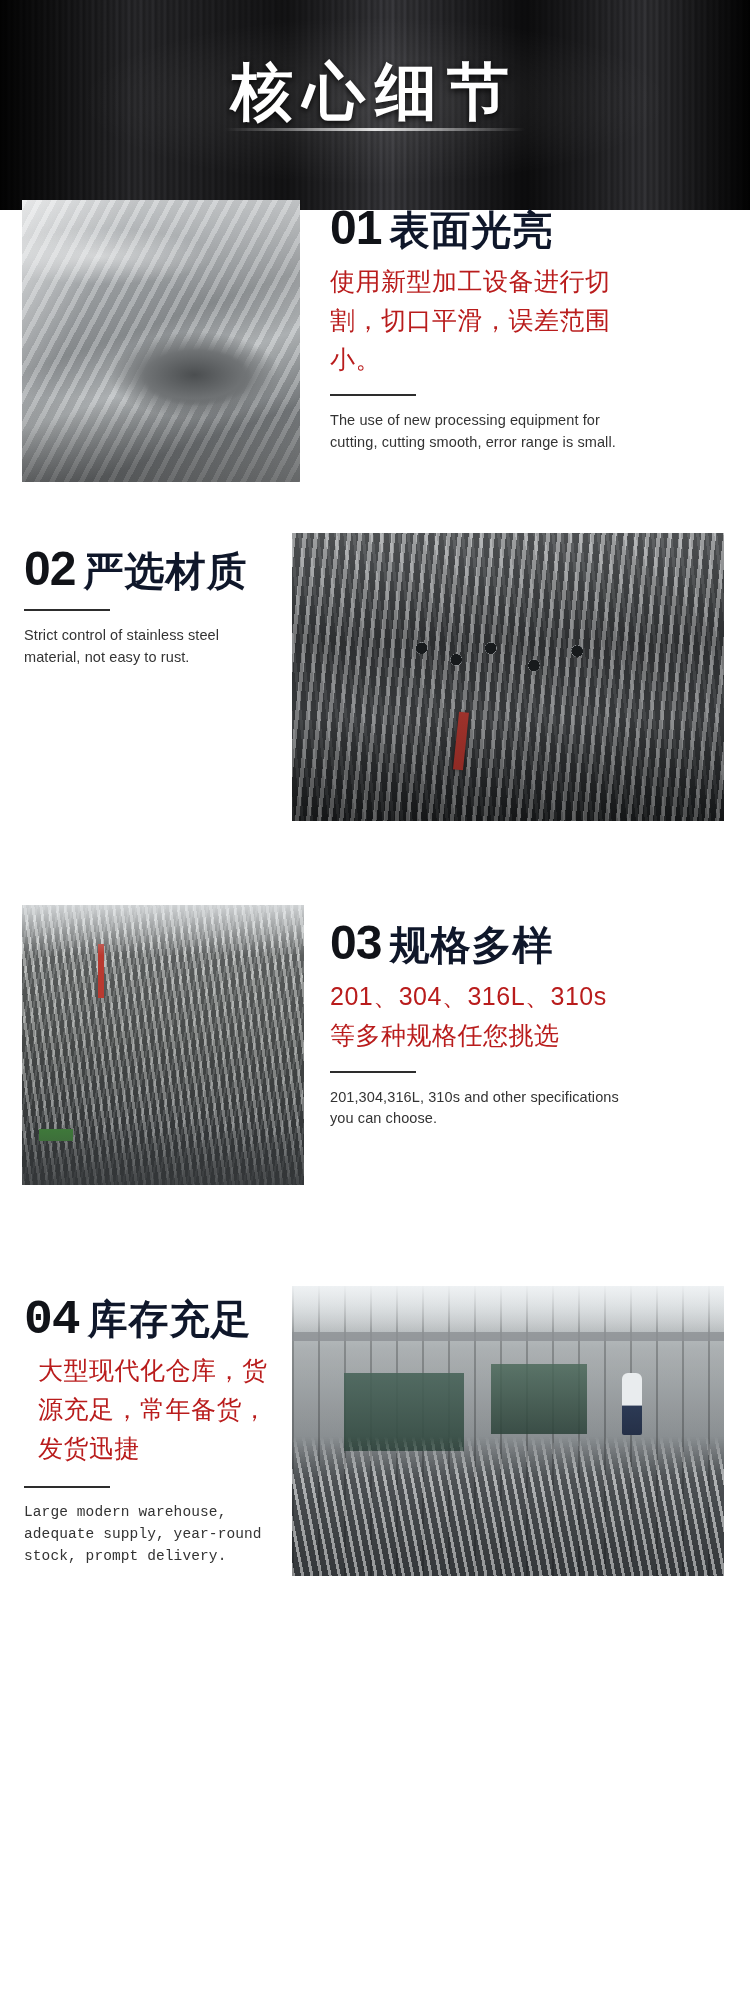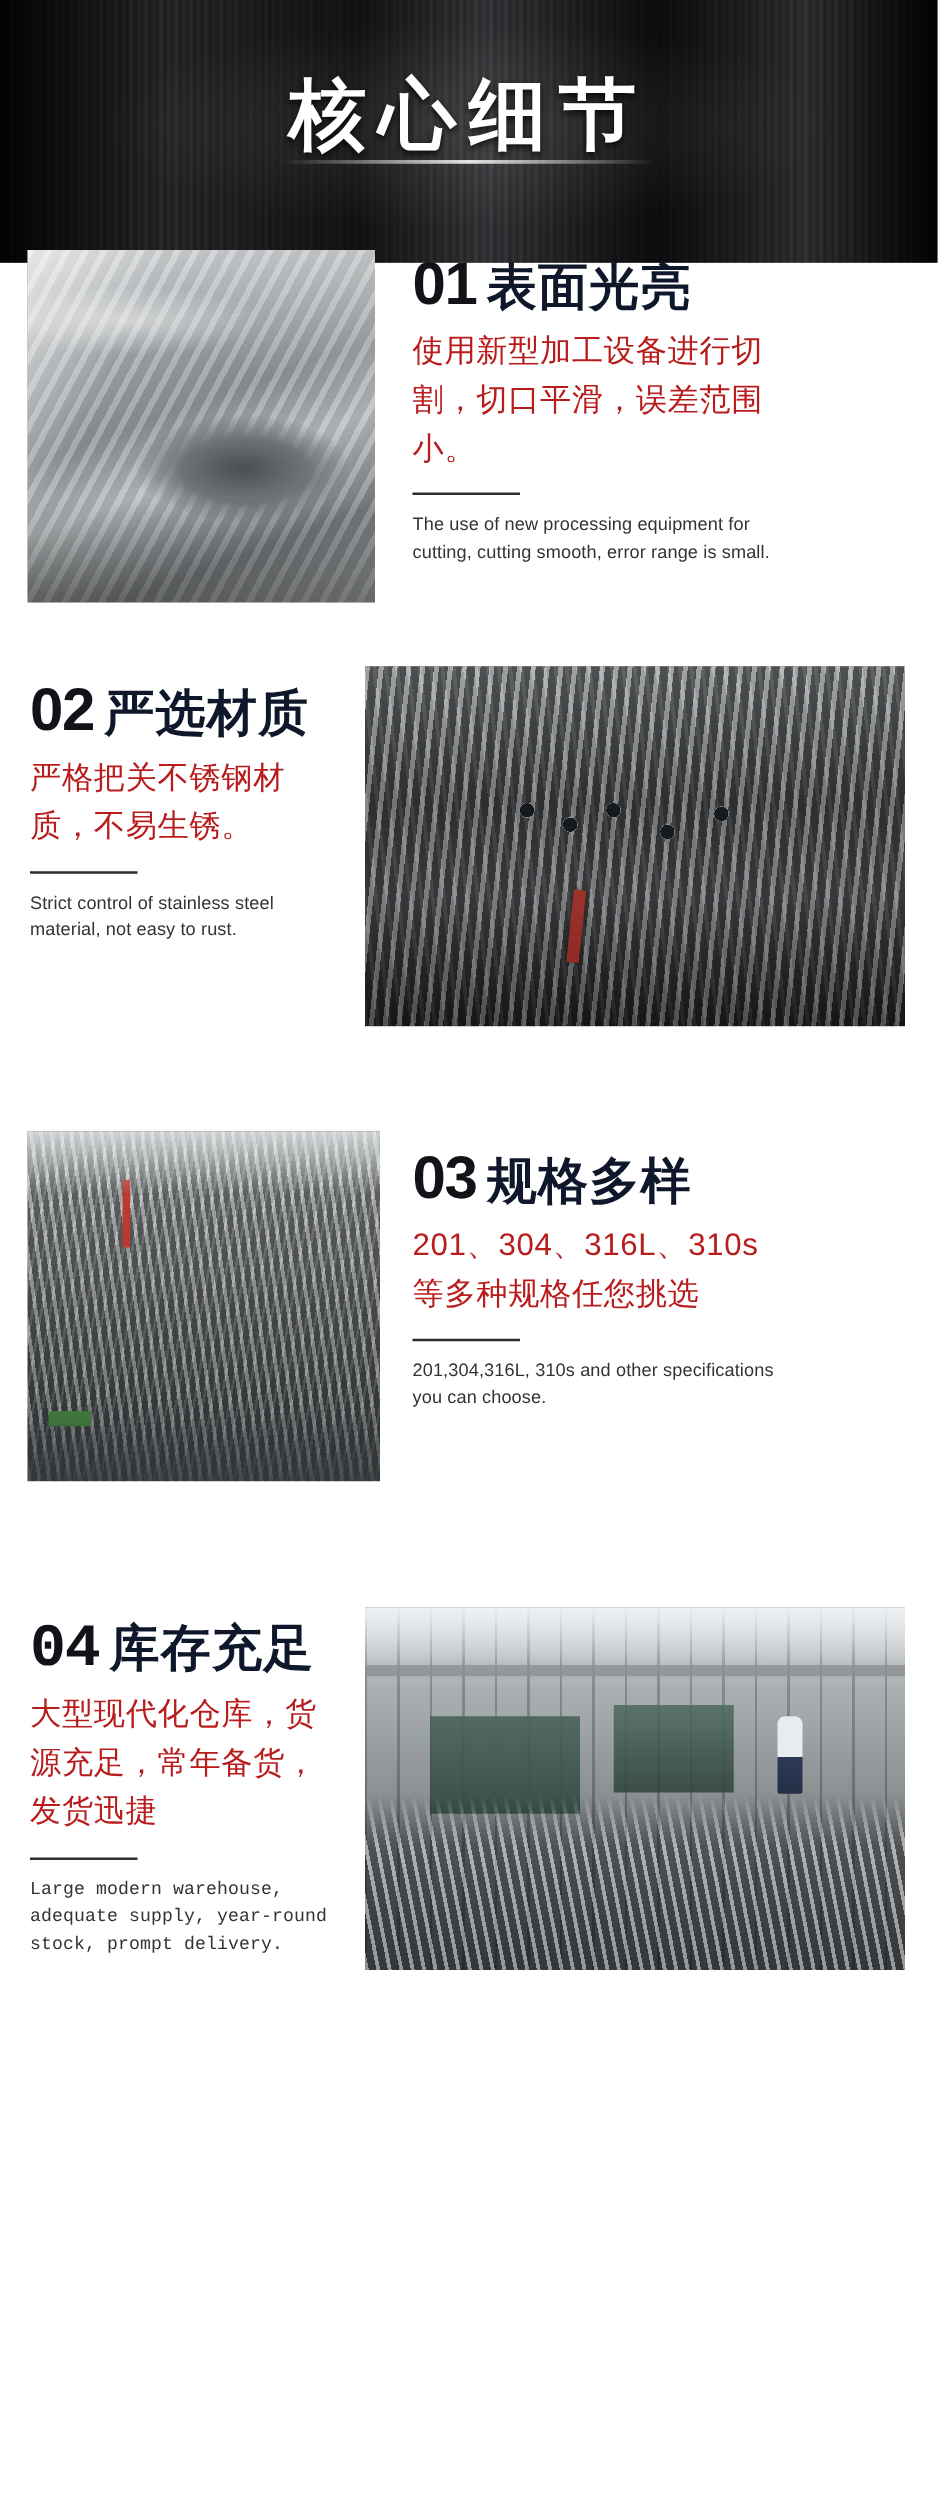--- a/index.html
+++ b/index.html
@@ -268,21 +268,20 @@
     <div class="photo" style="left:292px; top:8px; width:432px; height:288px;">
       <div class="ph-inner s2">
         <div class="s2-tag"></div>
       </div>
     </div>
     <div class="txt" style="left:24px; top:20px; width:262px;">
       <div class="num-row">
         <span class="num">02</span>
         <span class="cn-title">严选材质</span>
       </div>
-      <div class="cn-desc" style="width:250px;">严格把关不锈钢材质，不易生锈。</div>
       <div class="rule"></div>
       <div class="en-desc" style="width:252px;">Strict control of stainless steel material, not easy to rust.</div>
     </div>
   </div>
 
   <div class="section" style="top:895px;height:330px;">
     <div class="photo" style="left:22px; top:10px; width:282px; height:280px;">
       <div class="ph-inner s3">
         <div class="s3-red"></div>
         <div class="s3-grn"></div>
@@ -306,19 +305,19 @@
         <div class="s4-green"></div>
         <div class="s4-green2"></div>
         <div class="s4-worker"></div>
       </div>
     </div>
     <div class="txt" style="left:24px; top:26px; width:262px;">
       <div class="num-row">
         <span class="num">04</span>
         <span class="cn-title">库存充足</span>
       </div>
-      <div class="cn-desc" style="width:252px;">大型现代化仓库，货源充足，常年备货，发货迅捷</div>
+      <div class="cn-desc" style="width:252px;margin-left:14px;">大型现代化仓库，货源充足，常年备货，发货迅捷</div>
       <div class="rule"></div>
       <div class="en-desc" style="width:250px;">Large modern warehouse, adequate supply, year-round stock, prompt delivery.</div>
     </div>
   </div>
 
 </div>
 
 </body></html>

